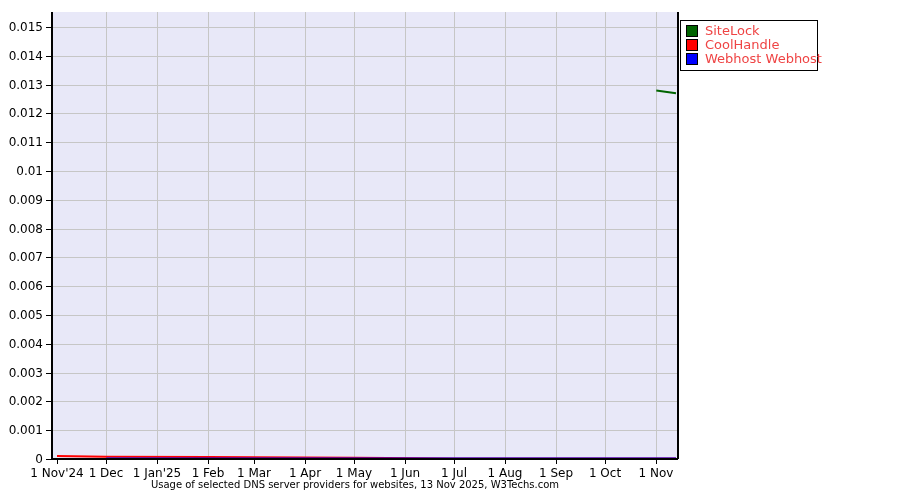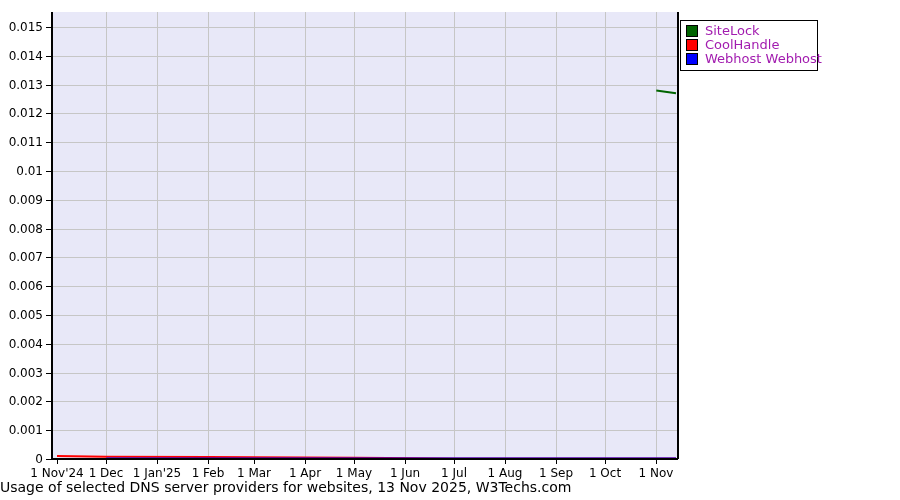--- a/index.html
+++ b/index.html
@@ -24,40 +24,41 @@
     position: absolute;
     left: 680px;
     top: 20px;
     width: 138px;
     box-sizing: border-box;
     background: #ffffff;
     border: 1px solid #000000;
     padding: 3px 6px 4px 5px;
     font-size: 13px;
     line-height: 14px;
-    color: #a21caf;
+    color: #ef4444;
   }
   .legend-item {
     display: flex;
     align-items: center;
     gap: 7px;
     white-space: nowrap;
   }
   .legend-swatch {
     width: 10px;
     height: 10px;
     border: 1px solid #000000;
     flex: 0 0 auto;
   }
   .chart-title {
     position: absolute;
     left: 0;
     top: 479px;
     width: 710px;
-    font-size: 14px;
+    text-align: center;
+    font-size: 10px;
     color: #000000;
     white-space: nowrap;
   }
   svg text {
     font-family: "DejaVu Sans", "Liberation Sans", sans-serif;
     font-size: 12px;
     fill: #000000;
   }
 </style>
 </head>

